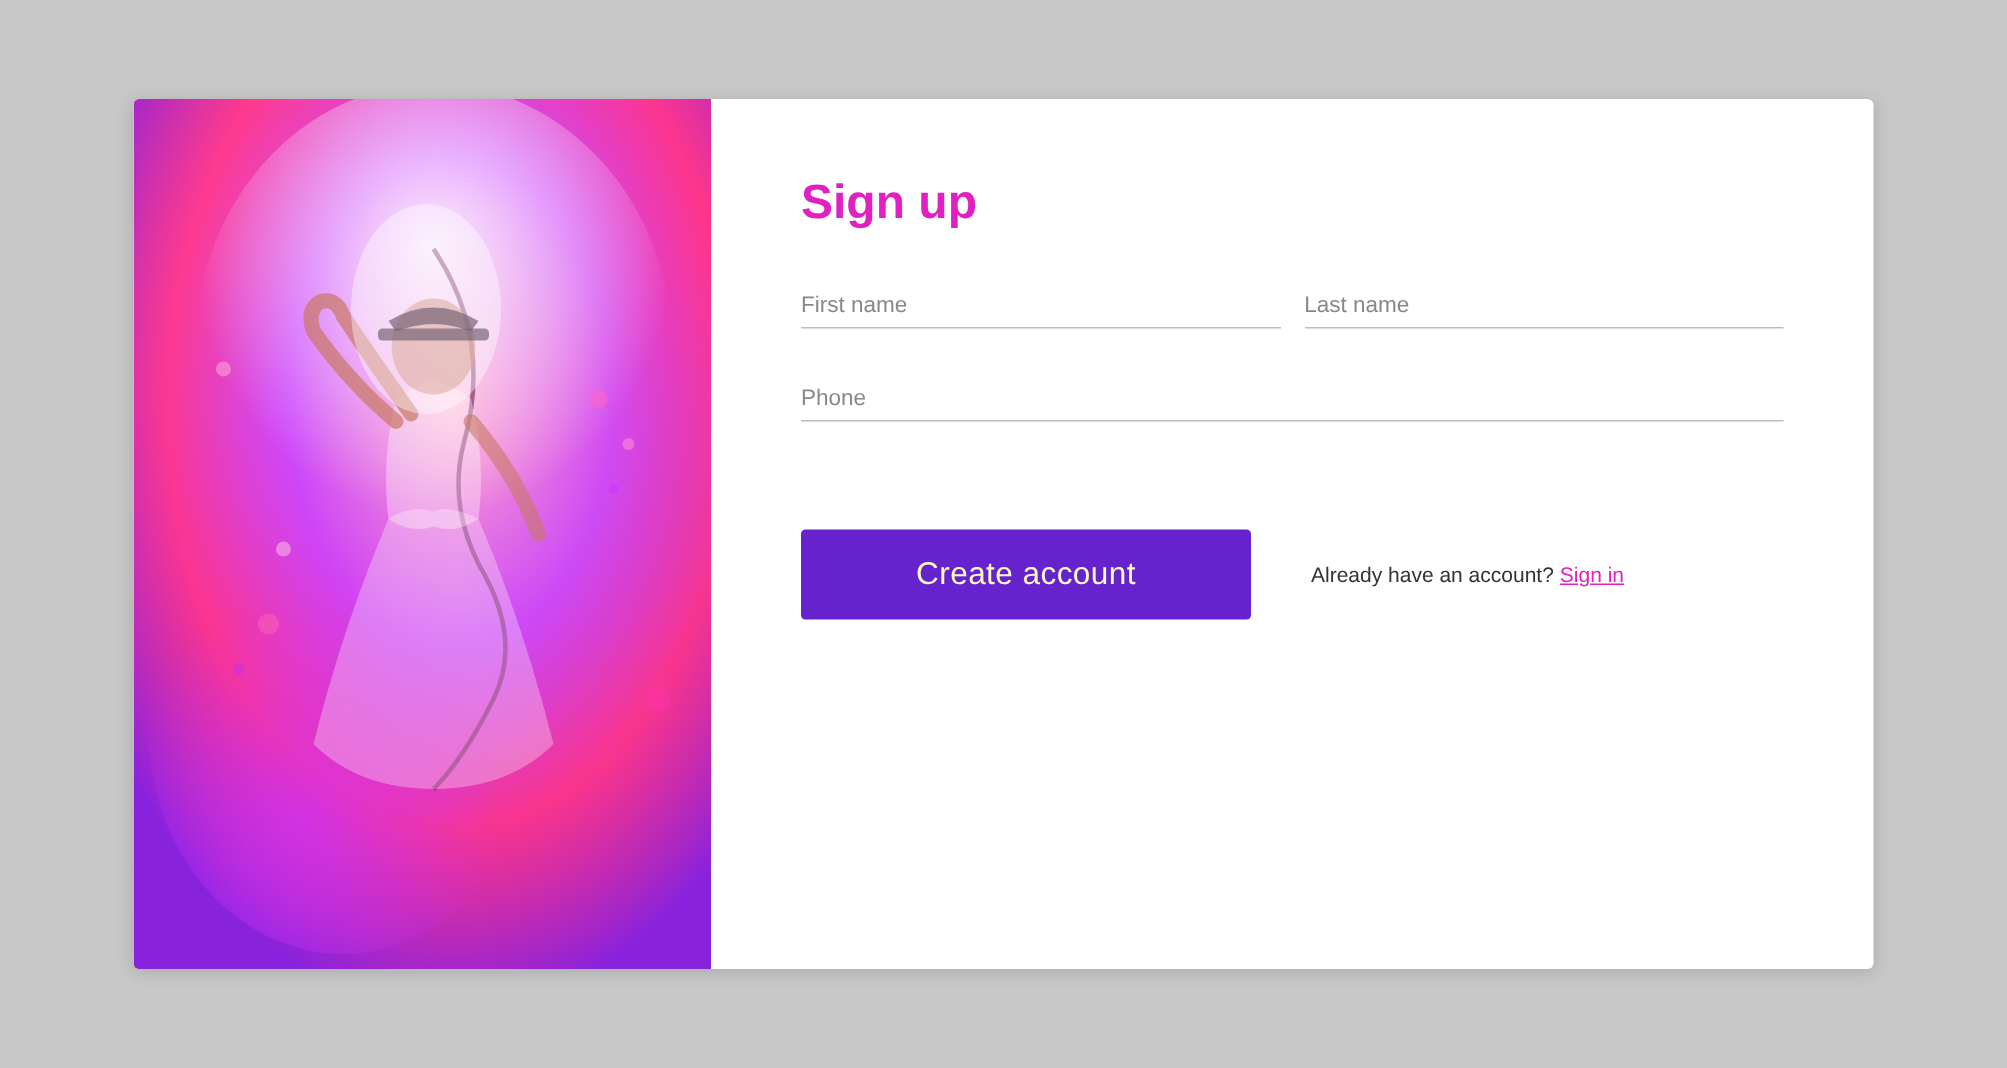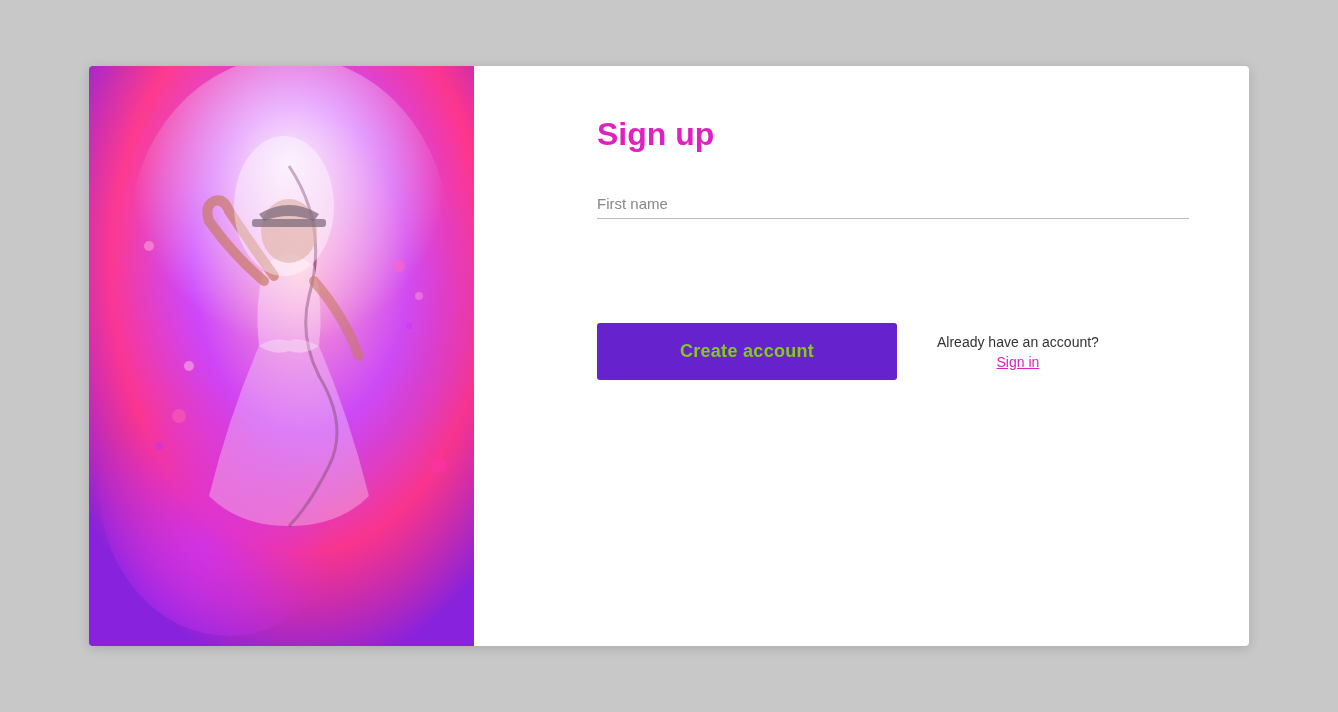--- a/index.html
+++ b/index.html
@@ -50,24 +50,23 @@
     }
 
     .figure-svg {
       position: absolute;
       top: 0; left: 0;
       width: 100%; height: 100%;
     }
 
     .card-form {
       flex: 1;
-      padding: 50px 60px 40px 92px;
+      padding: 50px 60px 40px 60px;
       display: flex;
       flex-direction: column;
-      margin-left: 31px;
     }
 
     .sign-up-title {
       font-size: 32px;
       font-weight: 700;
       color: #e020c0;
       margin-bottom: 36px;
     }
 
     .form-row {
@@ -100,34 +99,34 @@
 
     .bottom-row {
       display: flex;
       align-items: center;
       gap: 40px;
       margin-top: 8px;
     }
 
     .create-btn {
       background: #6622cc;
-      color: #84cc16;
+      color: #fef9c3;
       border: none;
       border-radius: 3px;
       padding: 18px 50px;
-      font-size: 18px;
-      font-weight: 700;
+      font-size: 21px;
+      font-weight: 400;
       cursor: pointer;
       min-width: 300px;
       letter-spacing: 0.3px;
     }
 
     .sign-in-area {
       display: flex;
-      flex-direction: column;
+      flex-direction: row;
       gap: 4px;
     }
 
     .already-text {
       font-size: 14px;
       color: #333;
     }
 
     .sign-in-link {
       font-size: 14px;
@@ -197,23 +196,29 @@
     </svg>
   </div>
 
   <div class="card-form">
     <h1 class="sign-up-title">Sign up</h1>
 
     <div class="form-row">
       <div class="form-field">
         <input type="text" placeholder="First name" style="">
       </div>
+      <div class="form-field">
+        <input type="text" placeholder="Last name" style="">
+      </div>
     </div>
 
     <div class="form-row">
+      <div class="form-field">
+        <input type="tel" placeholder="Phone" style="">
+      </div>
     </div>
 
     <div class="form-row">
     </div>
 
     <div class="bottom-row">
       <button class="create-btn">Create account</button>
       <div class="sign-in-area">
         <span class="already-text">Already have an account?</span>
         <button class="sign-in-link">Sign in</button>

